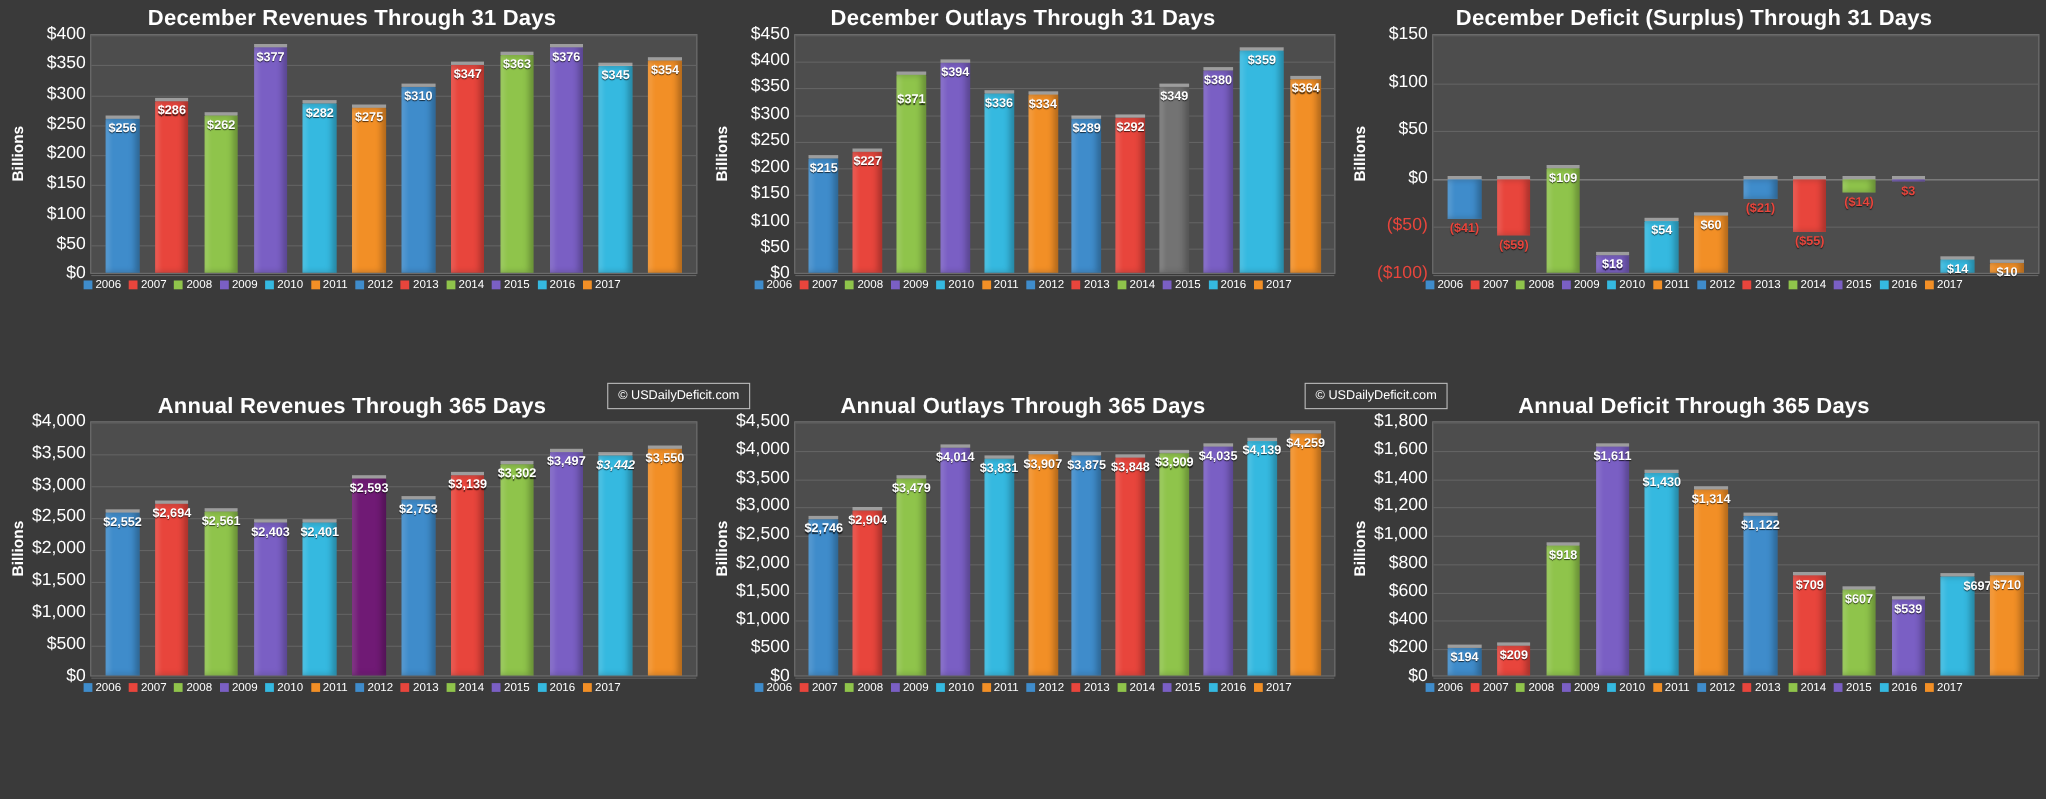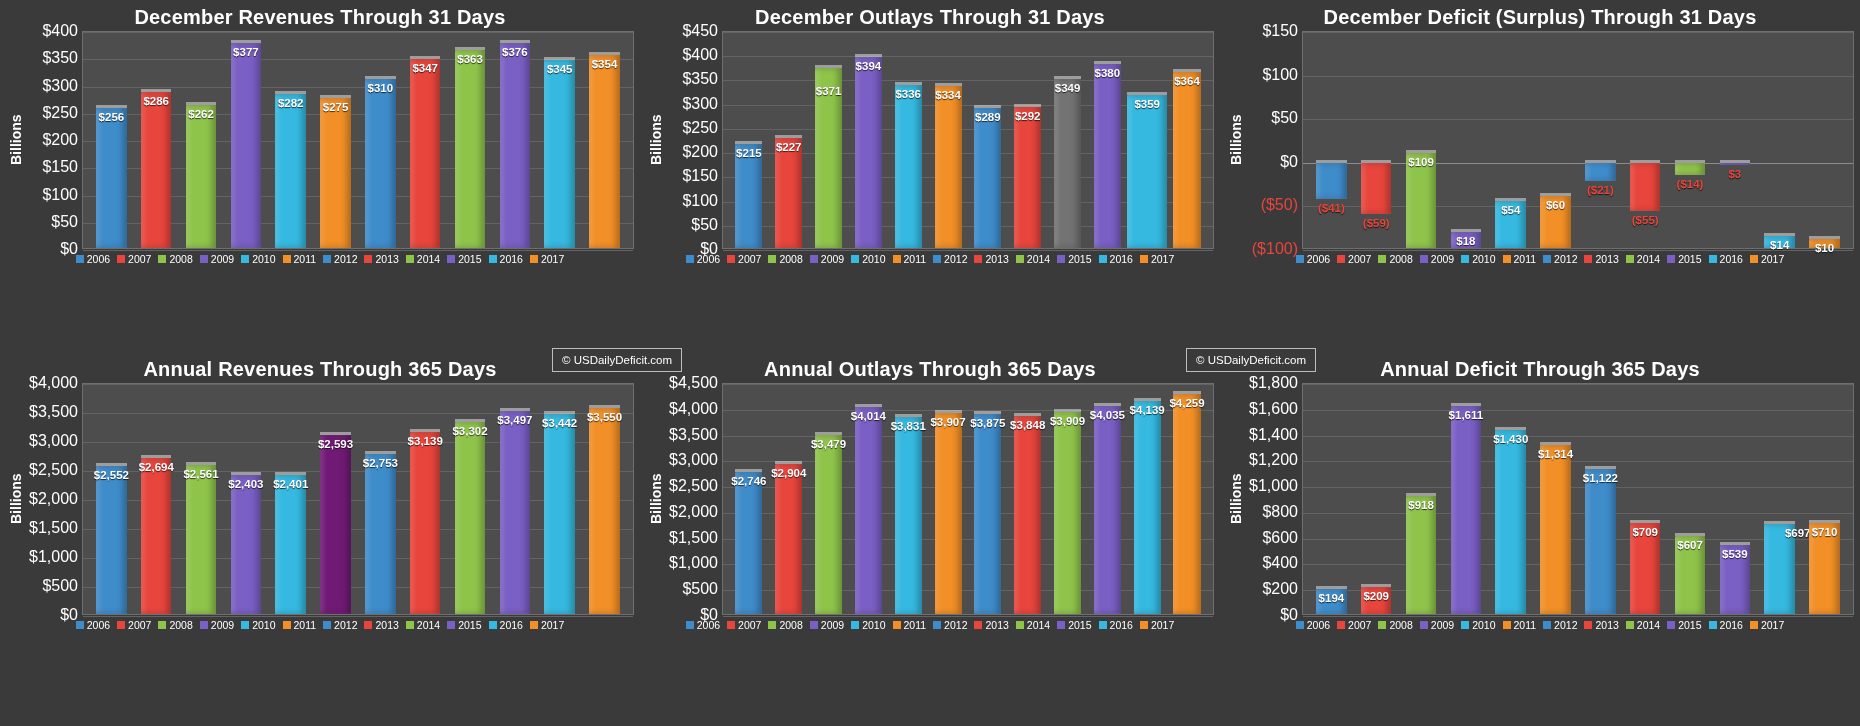--- a/index.html
+++ b/index.html
@@ -240,21 +240,21 @@
               <div class="bar" style="background: #737373; height: 169.071px;">
                 <div class="vlbl" style="top: 3px;">$349</div>
               </div>
             </div>
             <div class="barslot">
               <div class="bar" style="background: rgb(122, 95, 196); height: 184.089px;">
                 <div class="vlbl" style="top: 3px;">$380</div>
               </div>
             </div>
             <div class="barslot">
-              <div class="bar" style="background: rgb(53, 185, 224); height: 153px; padding-left: 36px;">
+              <div class="bar" style="background: rgb(53, 185, 224); height: 202px; padding-left: 36px;">
                 <div class="vlbl" style="top: 3px;">$359</div>
               </div>
             </div>
             <div class="barslot">
               <div class="bar" style="background: rgb(242, 143, 38); height: 176.338px;">
                 <div class="vlbl" style="top: 3px;">$364</div>
               </div>
             </div>
           </div>
         </div>
@@ -514,21 +514,21 @@
               <div class="bar" style="background: rgb(143, 196, 75); height: 191.516px;">
                 <div class="vlbl" style="top: 3px;">$3,302</div>
               </div>
             </div>
             <div class="barslot">
               <div class="bar" style="background: rgb(122, 95, 196); height: 202.826px;">
                 <div class="vlbl" style="top: 3px;">$3,497</div>
               </div>
             </div>
             <div class="barslot">
-              <div class="bar" style="background: rgb(53, 185, 224); height: 199.636px;">
+              <div class="bar" style="background: rgb(53, 185, 224); height: 199.636px; font-style: italic;">
                 <div class="vlbl" style="top: 3px;">$3,442</div>
               </div>
             </div>
             <div class="barslot">
               <div class="bar" style="background: rgb(242, 143, 38); height: 205.9px;">
                 <div class="vlbl" style="top: 3px;">$3,550</div>
               </div>
             </div>
           </div>
         </div>

